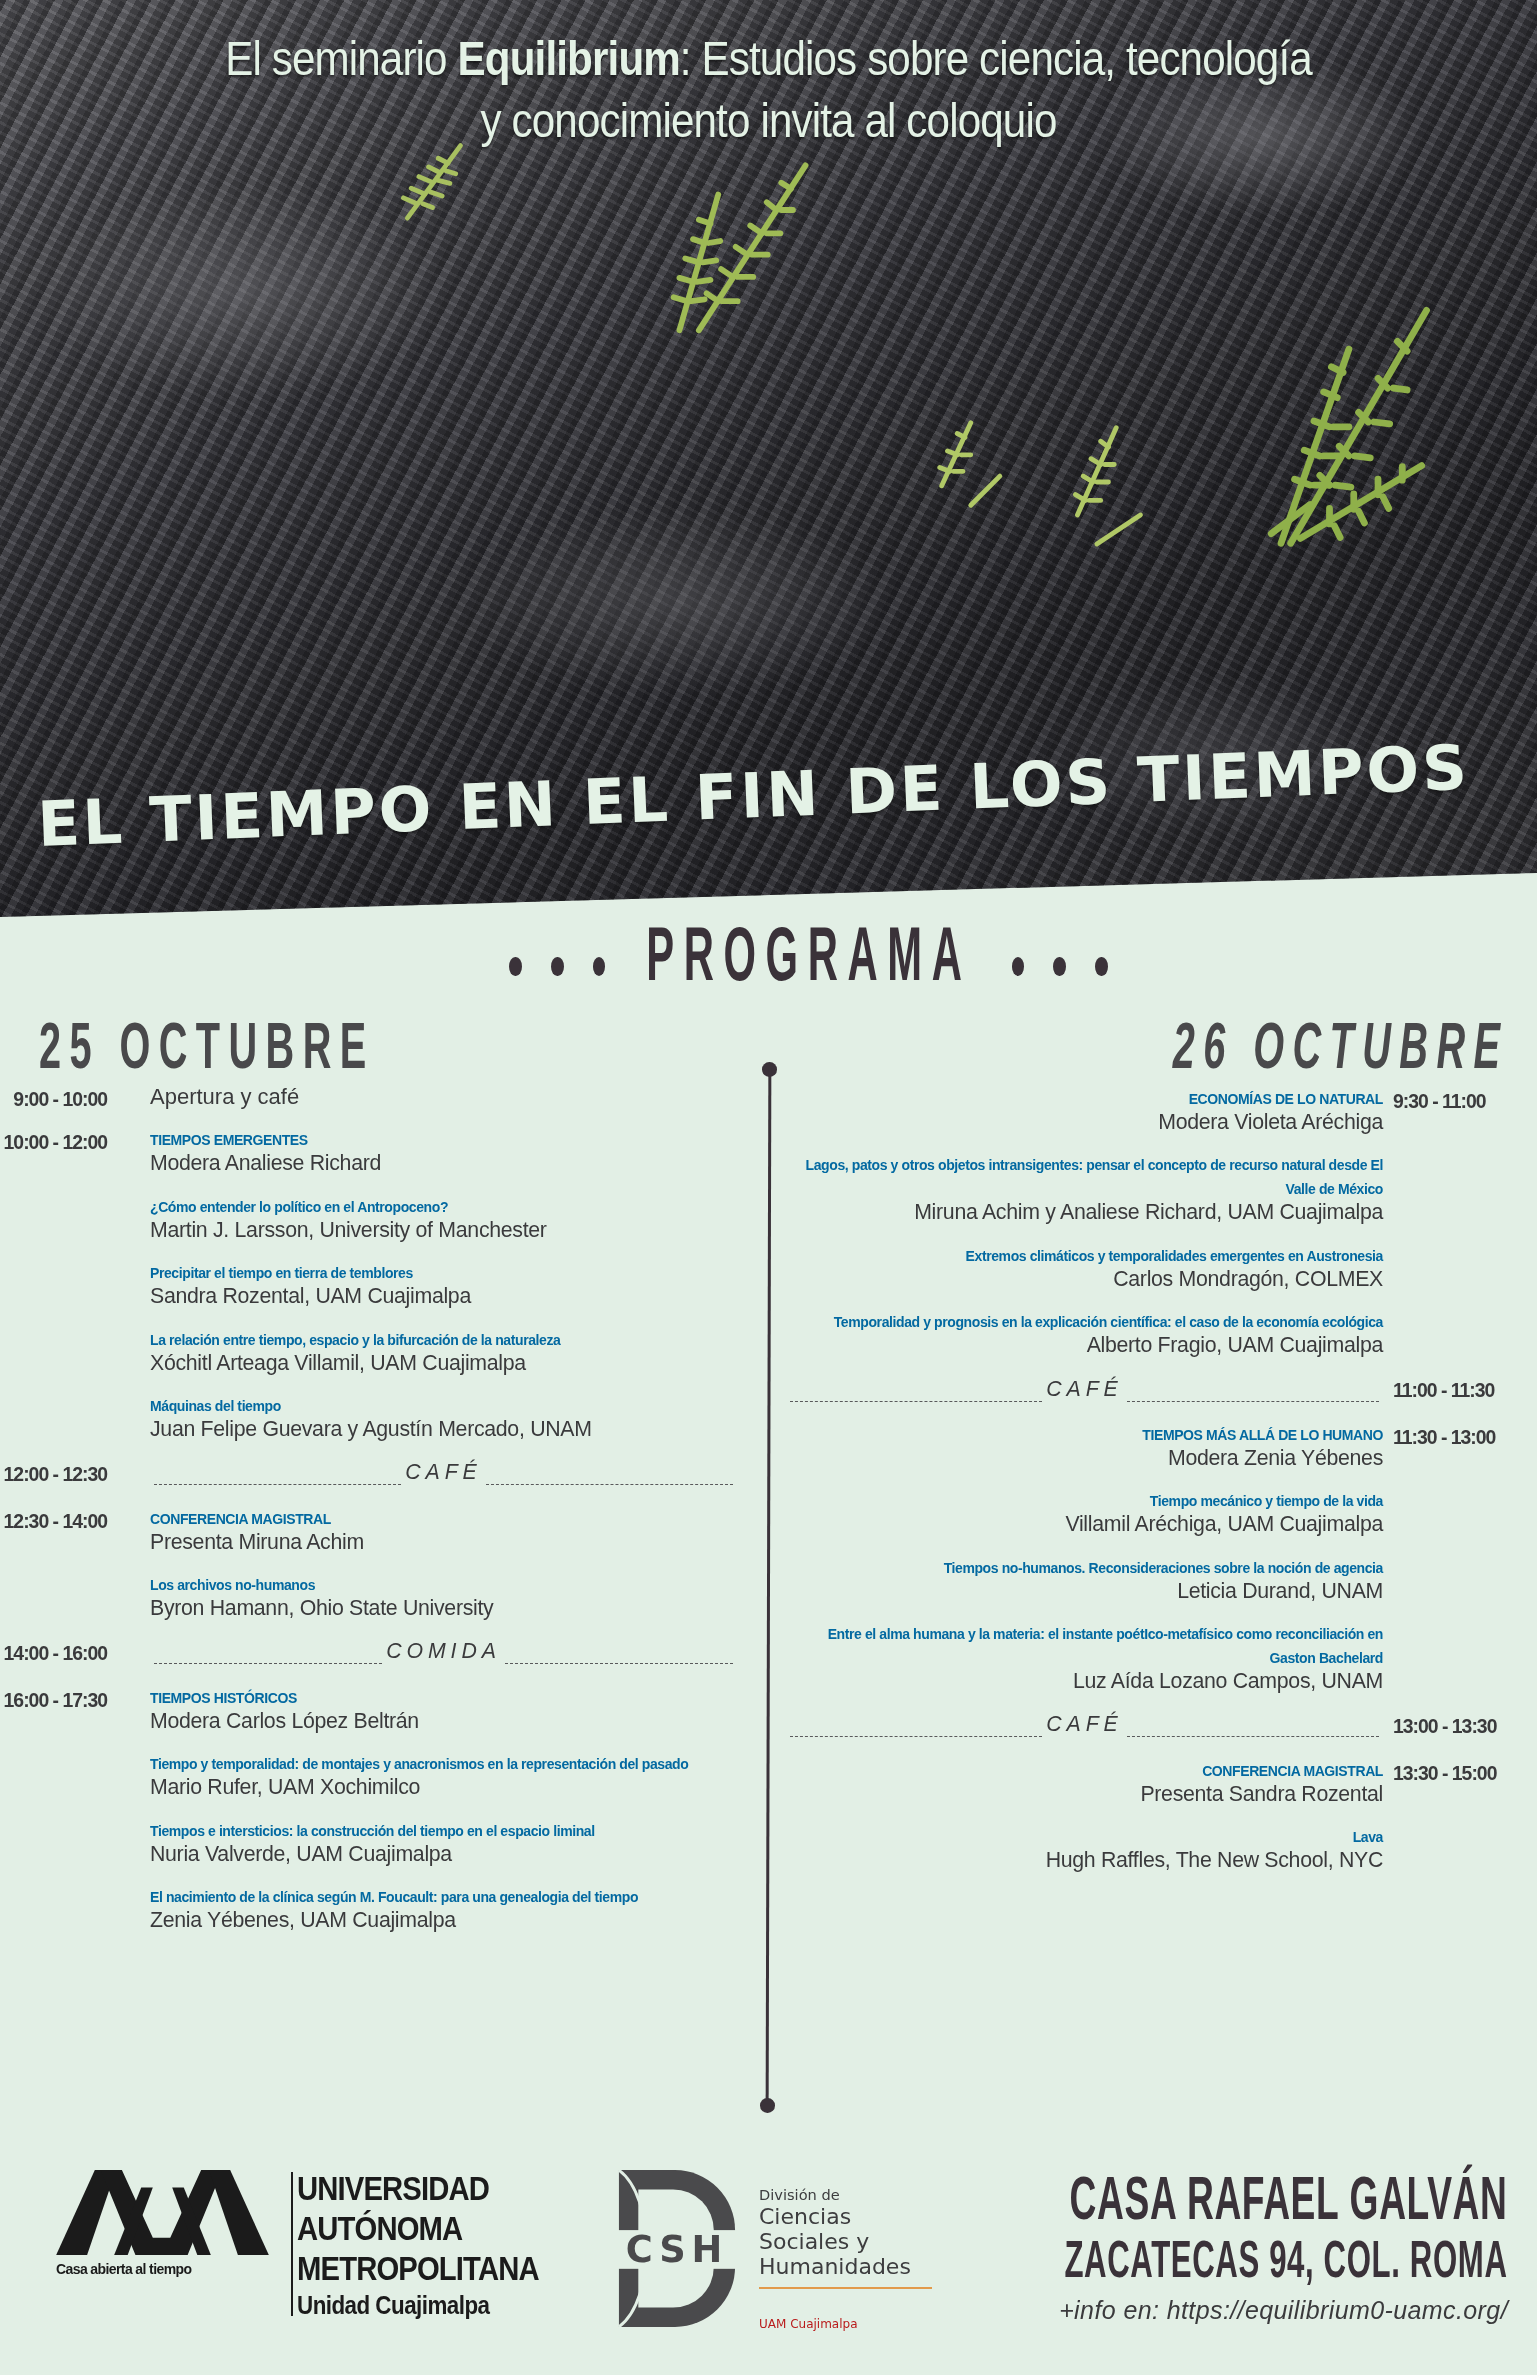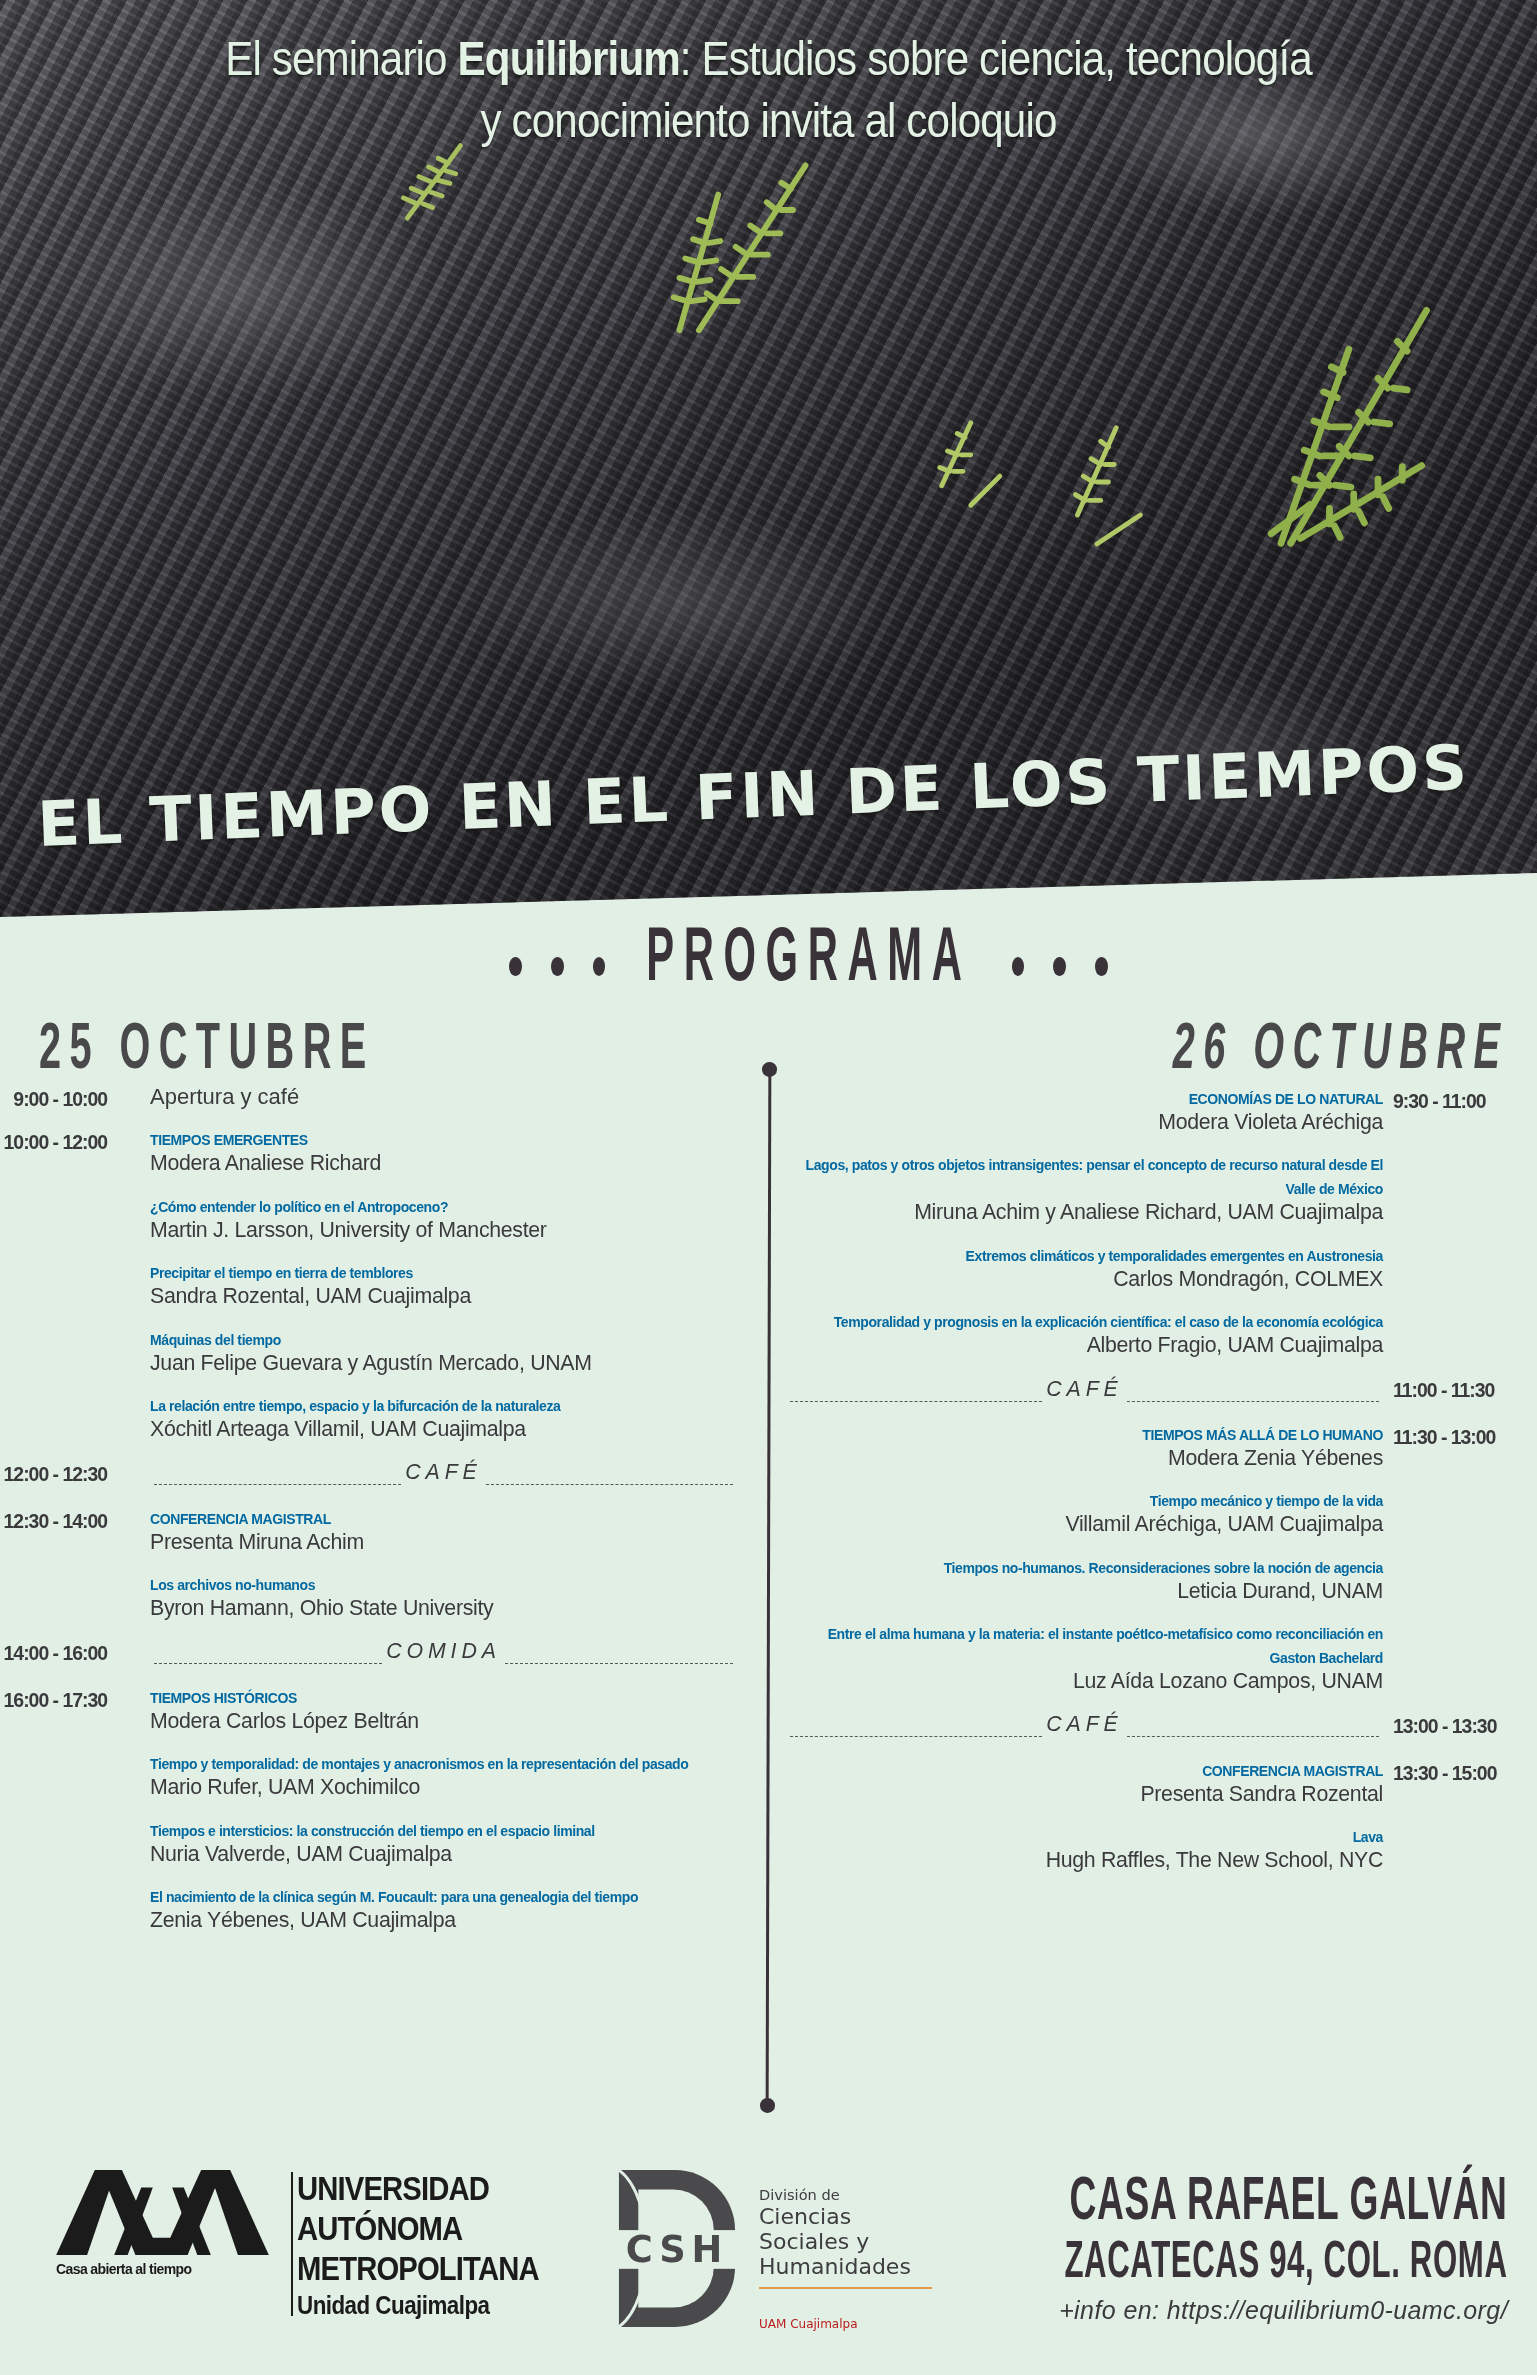--- a/index.html
+++ b/index.html
@@ -180,29 +180,29 @@
         <div class="sub">Martin J. Larsson, University of Manchester</div>
       </div>
   </div>
   <div class="row">
     <div class="body">
         <div class="title">Precipitar el tiempo en tierra de temblores</div>
         <div class="sub">Sandra Rozental, UAM Cuajimalpa</div>
       </div>
   </div>
   <div class="row">
-    <div class="body">
-        <div class="title">Máquinas del tiempo</div>
-        <div class="sub">Juan Felipe Guevara y Agustín Mercado, UNAM</div>
-      </div>
-  </div>
-  <div class="row">
     <div class="body" style="width:543px">
         <div class="title">La relación entre tiempo, espacio y la bifurcación de la naturaleza</div>
         <div class="sub">Xóchitl Arteaga Villamil, UAM Cuajimalpa</div>
+      </div>
+  </div>
+  <div class="row">
+    <div class="body">
+        <div class="title">Máquinas del tiempo</div>
+        <div class="sub">Juan Felipe Guevara y Agustín Mercado, UNAM</div>
       </div>
   </div>
   <div class="break-row">
     <div class="time">12:00 - 12:30</div>
     <div class="break-line">
         <span class="dash"></span>
         <span>CAFÉ</span>
         <span class="dash"></span>
       </div>
   </div>

